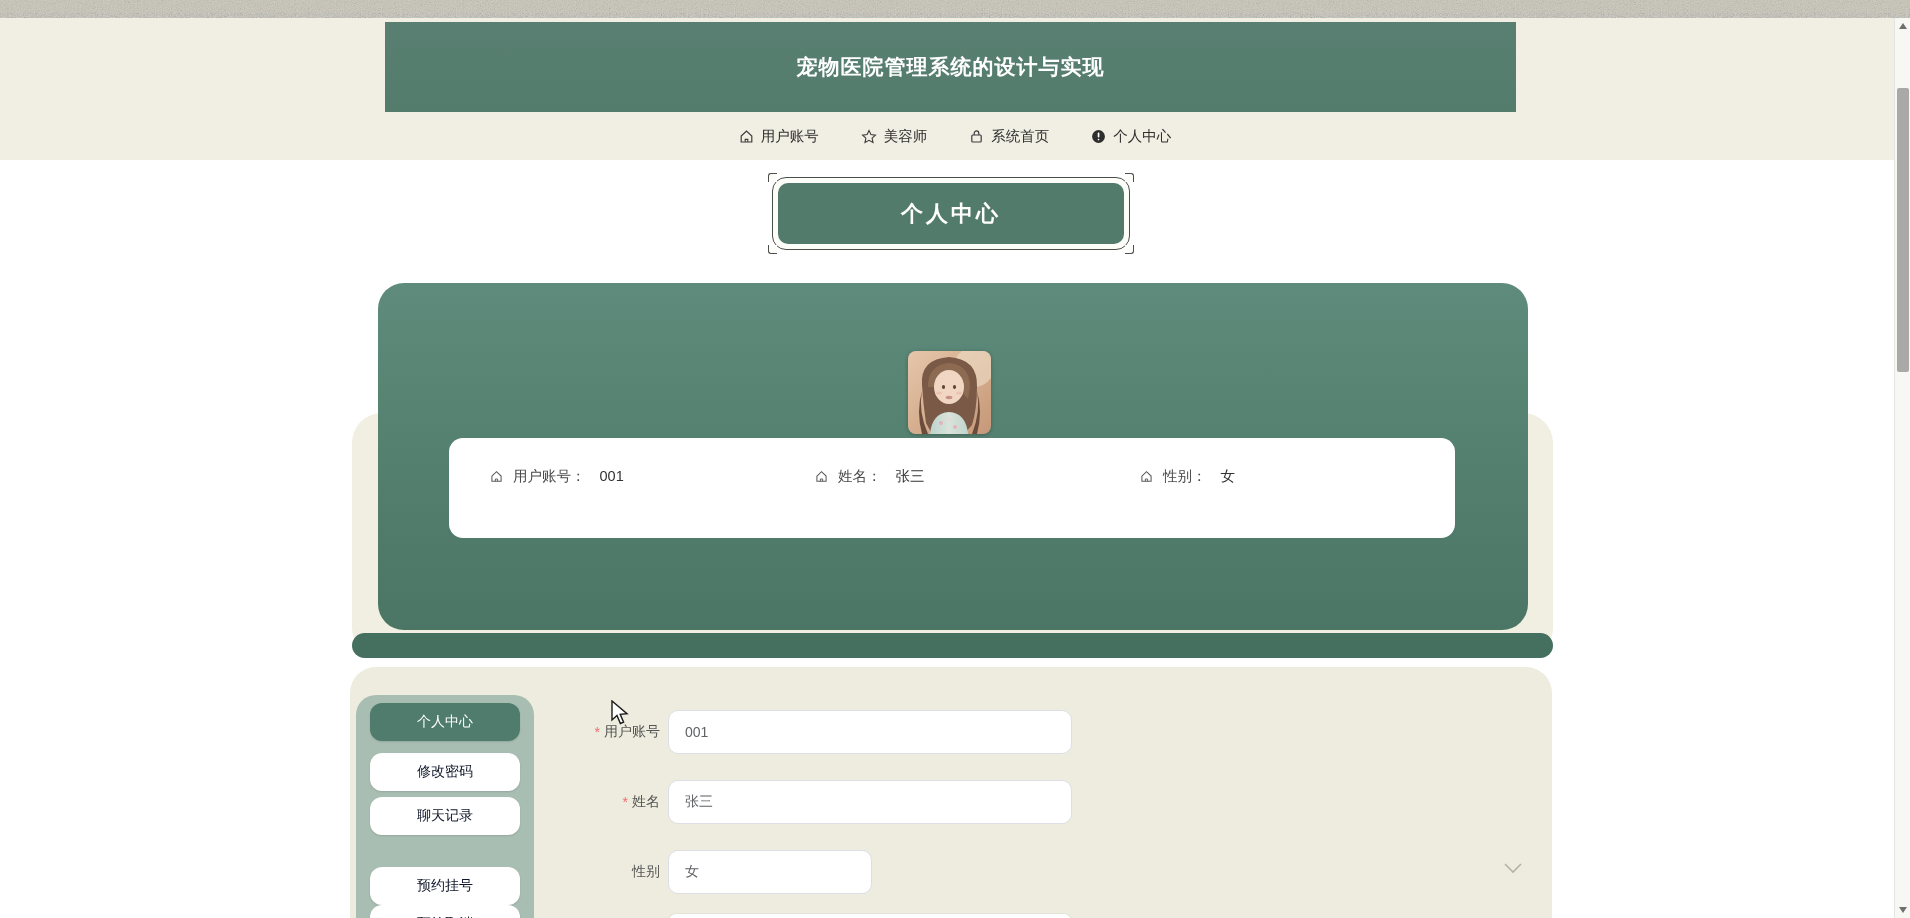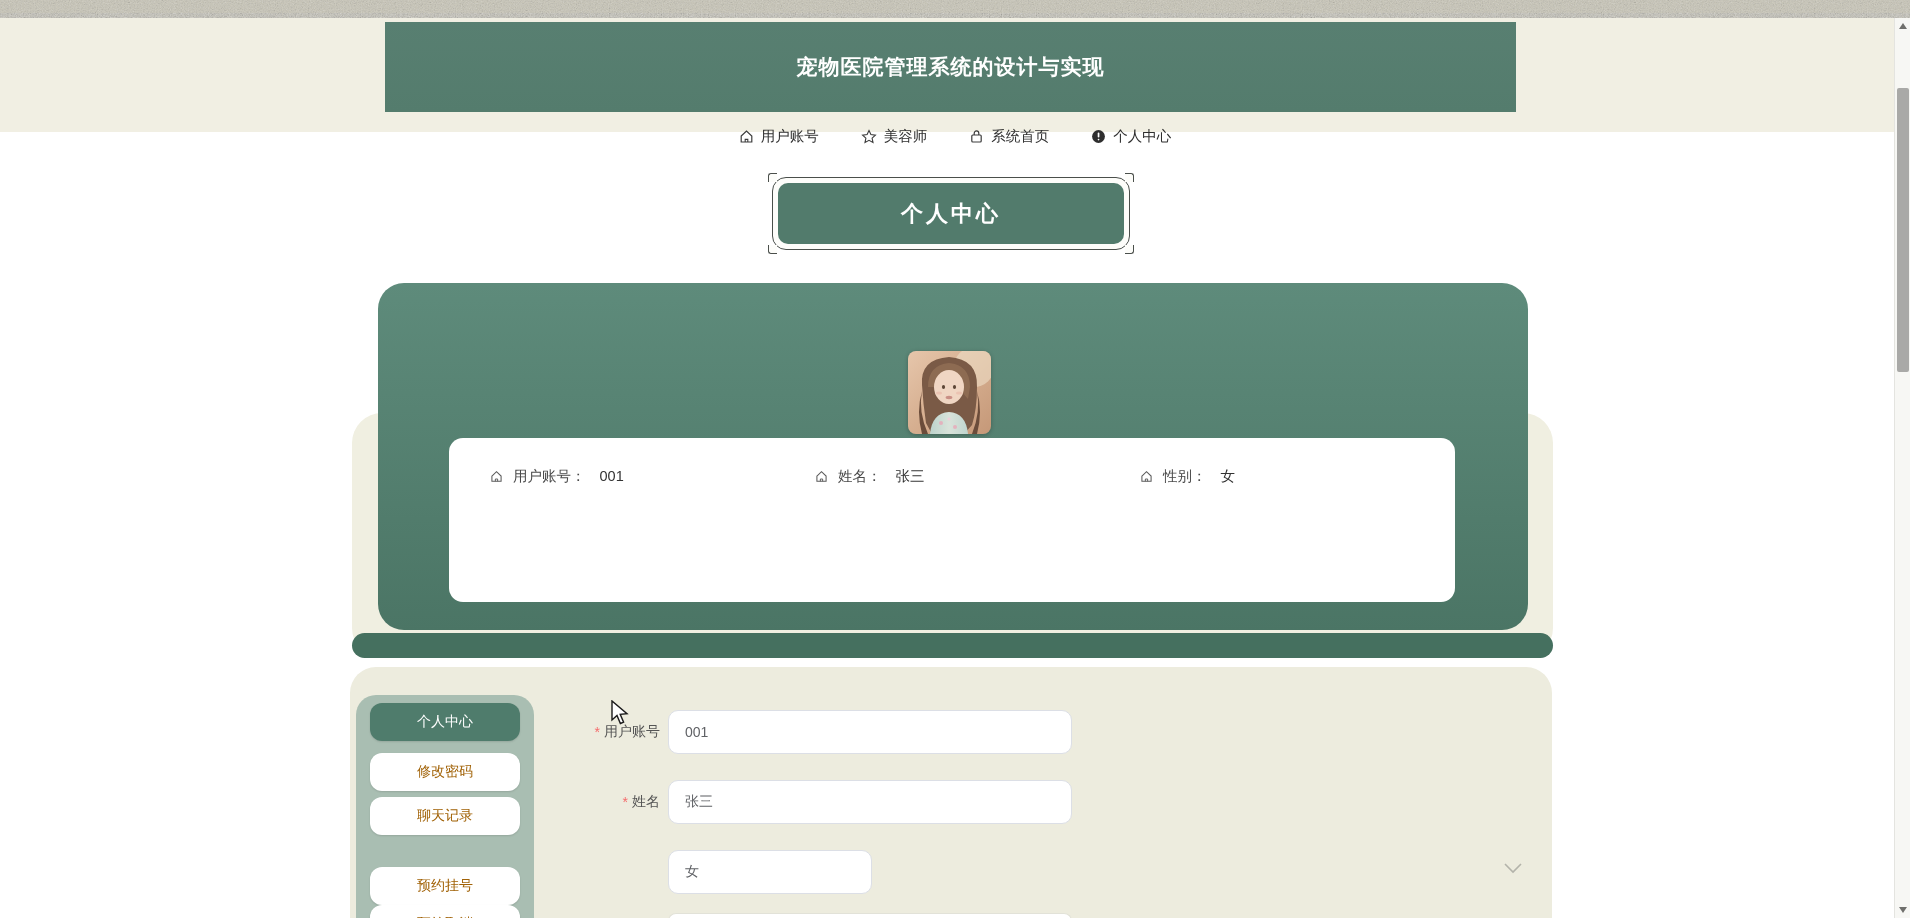--- a/index.html
+++ b/index.html
@@ -5,21 +5,21 @@
   * { margin:0; padding:0; box-sizing:border-box; }
   html,body { background:#ffffff; }
   #screen {
     position:relative; width:1910px; height:918px; overflow:hidden;
     background:#ffffff; font-family:"Liberation Sans", sans-serif;
   }
   
   .texture { position:absolute; left:0; top:0; width:1910px; height:18px; background:#c9c6b7; border-bottom:1px solid #a9a695; }
   .texture svg { display:block; }
   
-  .header-band { position:absolute; left:0; top:18px; width:1910px; height:114px; background:#f1efe3; }
+  .header-band { position:absolute; left:0; top:18px; width:1910px; height:142px; background:#f1efe3; }
   .banner {
     position:absolute; left:385px; top:4px; width:1131px; height:90px;
     background:linear-gradient(180deg,#587f71,#547c6d);
     display:flex; align-items:center; justify-content:center;
   }
   .banner-title { color:#ffffff; font-size:21px; font-weight:bold; letter-spacing:1px; }
   .nav-row {
     position:absolute; left:0; top:94px; width:1910px; height:48px;
     display:flex; align-items:center; justify-content:center; gap:42px;
   }
@@ -42,33 +42,33 @@
   .notch.bl { left:-5px; bottom:-5px; border-right:none; border-top:none; border-radius:0 0 0 3px; }
   .notch.br { right:-5px; bottom:-5px; border-left:none; border-top:none; border-radius:0 0 3px 0; }
   
   .beige-offset { position:absolute; left:352px; top:413px; width:1201px; height:245px; background:#f0efe1; border-radius:30px; }
   .hero-panel {
     position:absolute; left:378px; top:283px; width:1150px; height:347px;
     background:linear-gradient(180deg,#5e8b7b 0%,#4b7565 100%); border-radius:26px;
   }
   .hero-pill { position:absolute; left:352px; top:633px; width:1201px; height:25px; background:#45705f; border-radius:13px; }
   .avatar { position:absolute; left:908px; top:351px; width:83px; height:83px; border-radius:8px; overflow:hidden; box-shadow:0 1px 4px rgba(0,0,0,.25); }
-  .info-card { position:absolute; left:449px; top:438px; width:1006px; height:164px; background:#ffffff; border-radius:14px; }
+  .info-card { position:absolute; left:449px; top:438px; width:1006px; height:100px; background:#ffffff; border-radius:14px; }
   .info-row { position:absolute; left:0; width:1006px; height:24px; display:grid; grid-template-columns:325px 325px 325px; padding-left:41px; }
   .info-row.r1 { top:26px; } .info-row.r2 { top:67px; }
   .info-field { display:flex; align-items:center; gap:10px; }
   .info-field svg { display:block; }
   .info-label { font-size:14.5px; color:#4a4a4a; }
   .info-value { font-size:14.5px; color:#333333; margin-left:4px; }
   
   .content-panel { position:absolute; left:350px; top:667px; width:1202px; height:251px; background:#edecde; border-radius:26px 26px 0 0; }
   .sidebar { position:absolute; left:356px; top:695px; width:178px; height:223px; background:#a9beb2; border-radius:20px 20px 0 0; }
   .side-item {
     position:absolute; left:14px; width:150px; height:38px; border-radius:12px;
-    background:#ffffff; color:#a16207; font-size:14px;
+    background:#ffffff; color:#0f172a; font-size:14px;
     display:flex; align-items:center; justify-content:center; cursor:pointer;
     box-shadow:0 1px 2px rgba(0,0,0,.12);
   }
   .side-item.active { background:#4f7c6c; color:#ffffff; }
   .form-label {
     position:absolute; left:480px; width:180px; height:44px; text-align:right;
     font-size:14px; color:#555555; display:flex; align-items:center; justify-content:flex-end; gap:4px;
   }
   .req { color:#f56c6c; font-size:14px; }
   .form-input {
@@ -244,20 +244,23 @@
     <span>用户账号</span>
   </div>
   <input class="form-input" style="top: 710px; width: 404px;" value="001">
 
   <div class="form-label" style="top:780px">
     <span class="req">*</span>
     <span>姓名</span>
   </div>
   <input class="form-input" style="top: 780px; width: 404px;" value="张三">
 
+  <div class="form-label" style="top:850px">
+    <span>性别</span>
+  </div>
   <input class="form-input" style="top: 850px; width: 204px;" value="女">
 
   <div class="input-partial"></div>
 
   <svg class="chevron" width="26" height="16" viewBox="0 0 26 16">
     <polyline points="5,4 13,12 21,4" fill="none" stroke="#b3b3aa" stroke-width="1.6"></polyline>
   </svg>
 
   <div class="scrollbar">
     <div class="sb-btn sb-up">

